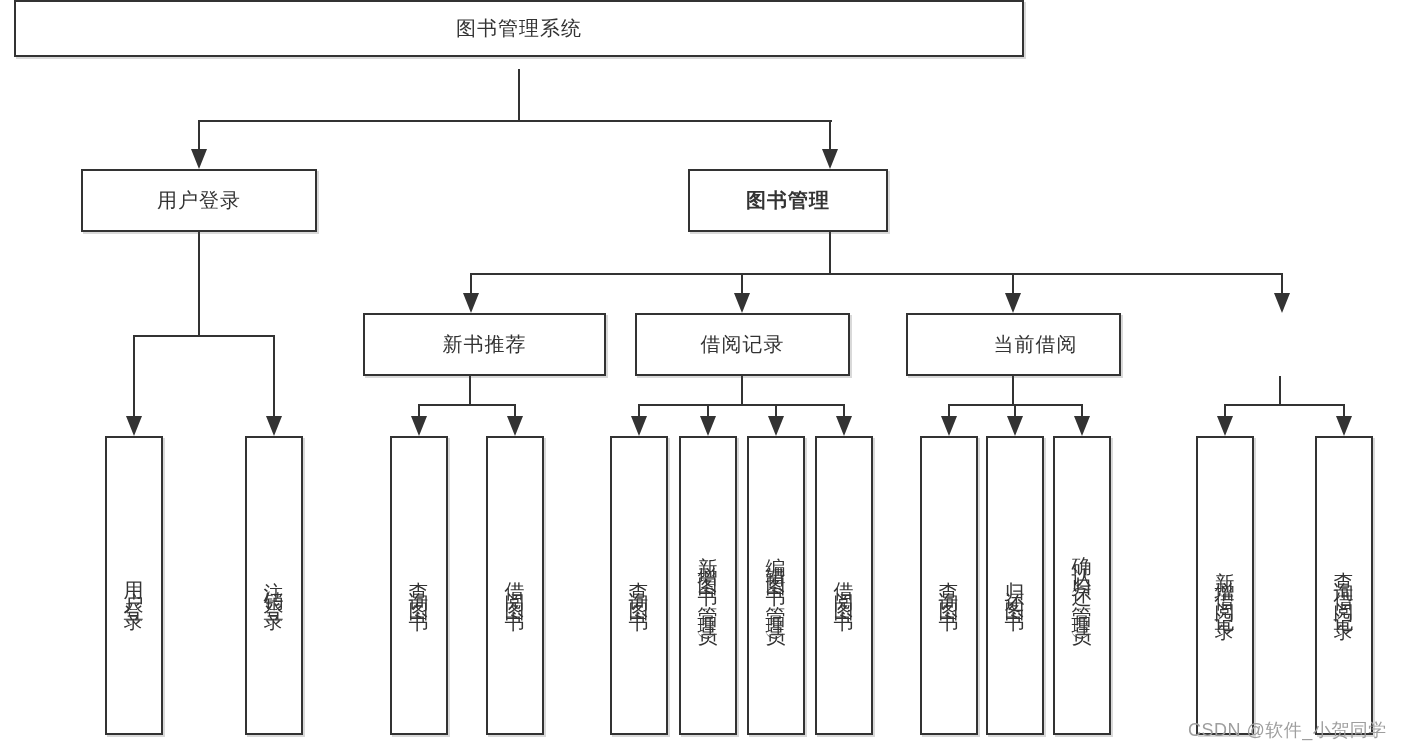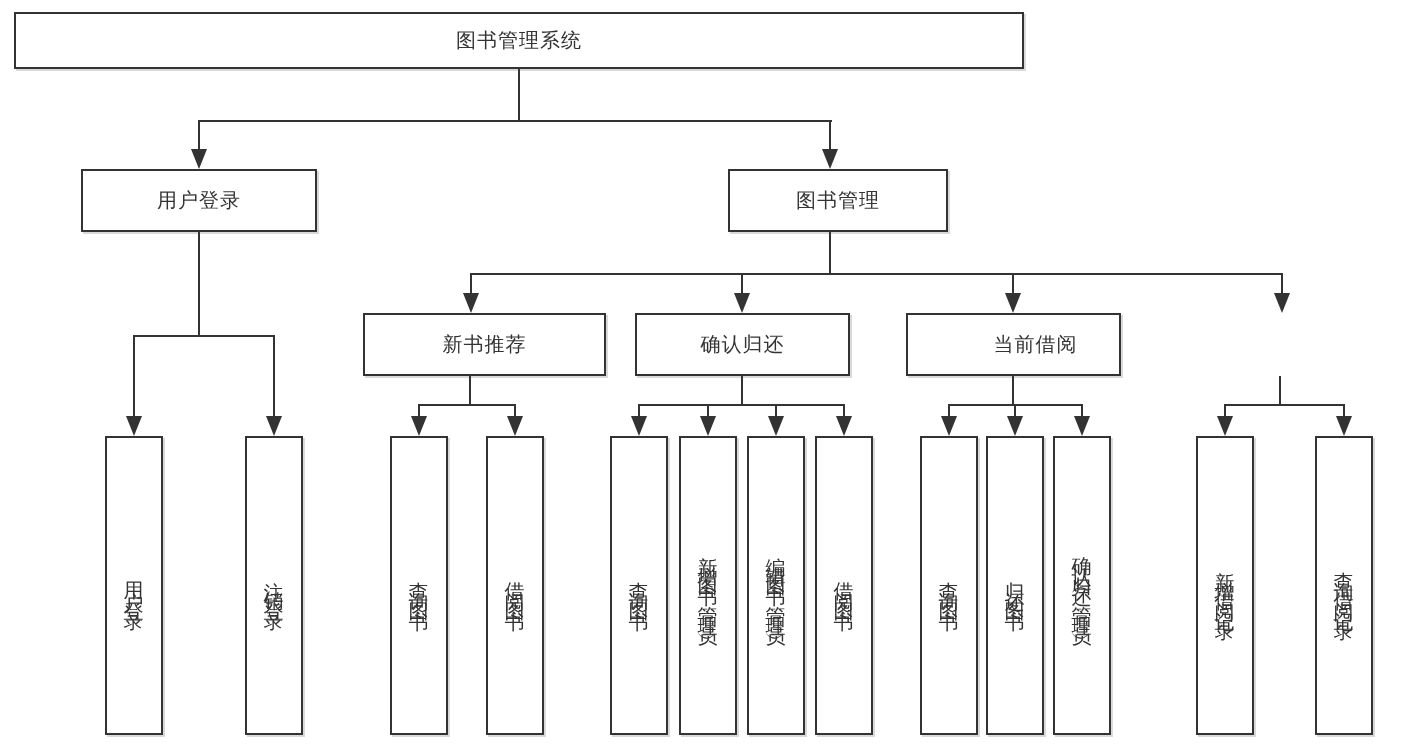--- a/index.html
+++ b/index.html
@@ -129,36 +129,36 @@
     <div class="ar" style="left:1074px;top:416px;"></div>
 
     <div class="vl" style="left:1279px;top:376px;height:30px;"></div>
     <div class="hl" style="left:1224px;top:404px;width:121px;"></div>
     <div class="vl" style="left:1224px;top:404px;height:14px;"></div>
     <div class="ar" style="left:1217px;top:416px;"></div>
     <div class="vl" style="left:1343px;top:404px;height:14px;"></div>
     <div class="ar" style="left:1336px;top:416px;"></div>
   </div>
 
-  <div class="box" style="left:14px;top:12px;width:1010px;height:57px;">
+  <div class="box" style="left:14px;top:0;width:1010px;height:57px;">
     <span>图书管理系统</span>
   </div>
 
   <div class="box" style="left:81px;top:169px;width:236px;height:63px;">
     <span>用户登录</span>
   </div>
-  <div class="box" style="left:728px;top:169px;width:220px;height:63px;">
+  <div class="box" style="left:688px;top:169px;width:200px;height:63px;font-weight:bold;">
     <span>图书管理</span>
   </div>
 
   <div class="box" style="left:363px;top:313px;width:243px;height:63px;">
     <span>新书推荐</span>
   </div>
   <div class="box" style="left:635px;top:313px;width:215px;height:63px;">
-    <span>确认归还</span>
+    <span>借阅记录</span>
   </div>
   <div class="box" style="left:906px;top:313px;width:215px;height:63px;padding-left:44px;">
     <span>当前借阅</span>
   </div>
 
   <div class="leaf" style="left:105px;">
     <span>用户登录</span>
   </div>
   <div class="leaf" style="left:245px;">
     <span>注销登录</span>
@@ -194,14 +194,15 @@
     <span>确认归还（管理员）</span>
   </div>
 
   <div class="leaf" style="left:1196px;">
     <span>新增借阅记录</span>
   </div>
   <div class="leaf" style="left:1315px;">
     <span>查询借阅记录</span>
   </div>
 
+  <div id="watermark">CSDN @软件_小贺同学</div>
 
 </div>
 
 </body></html>

